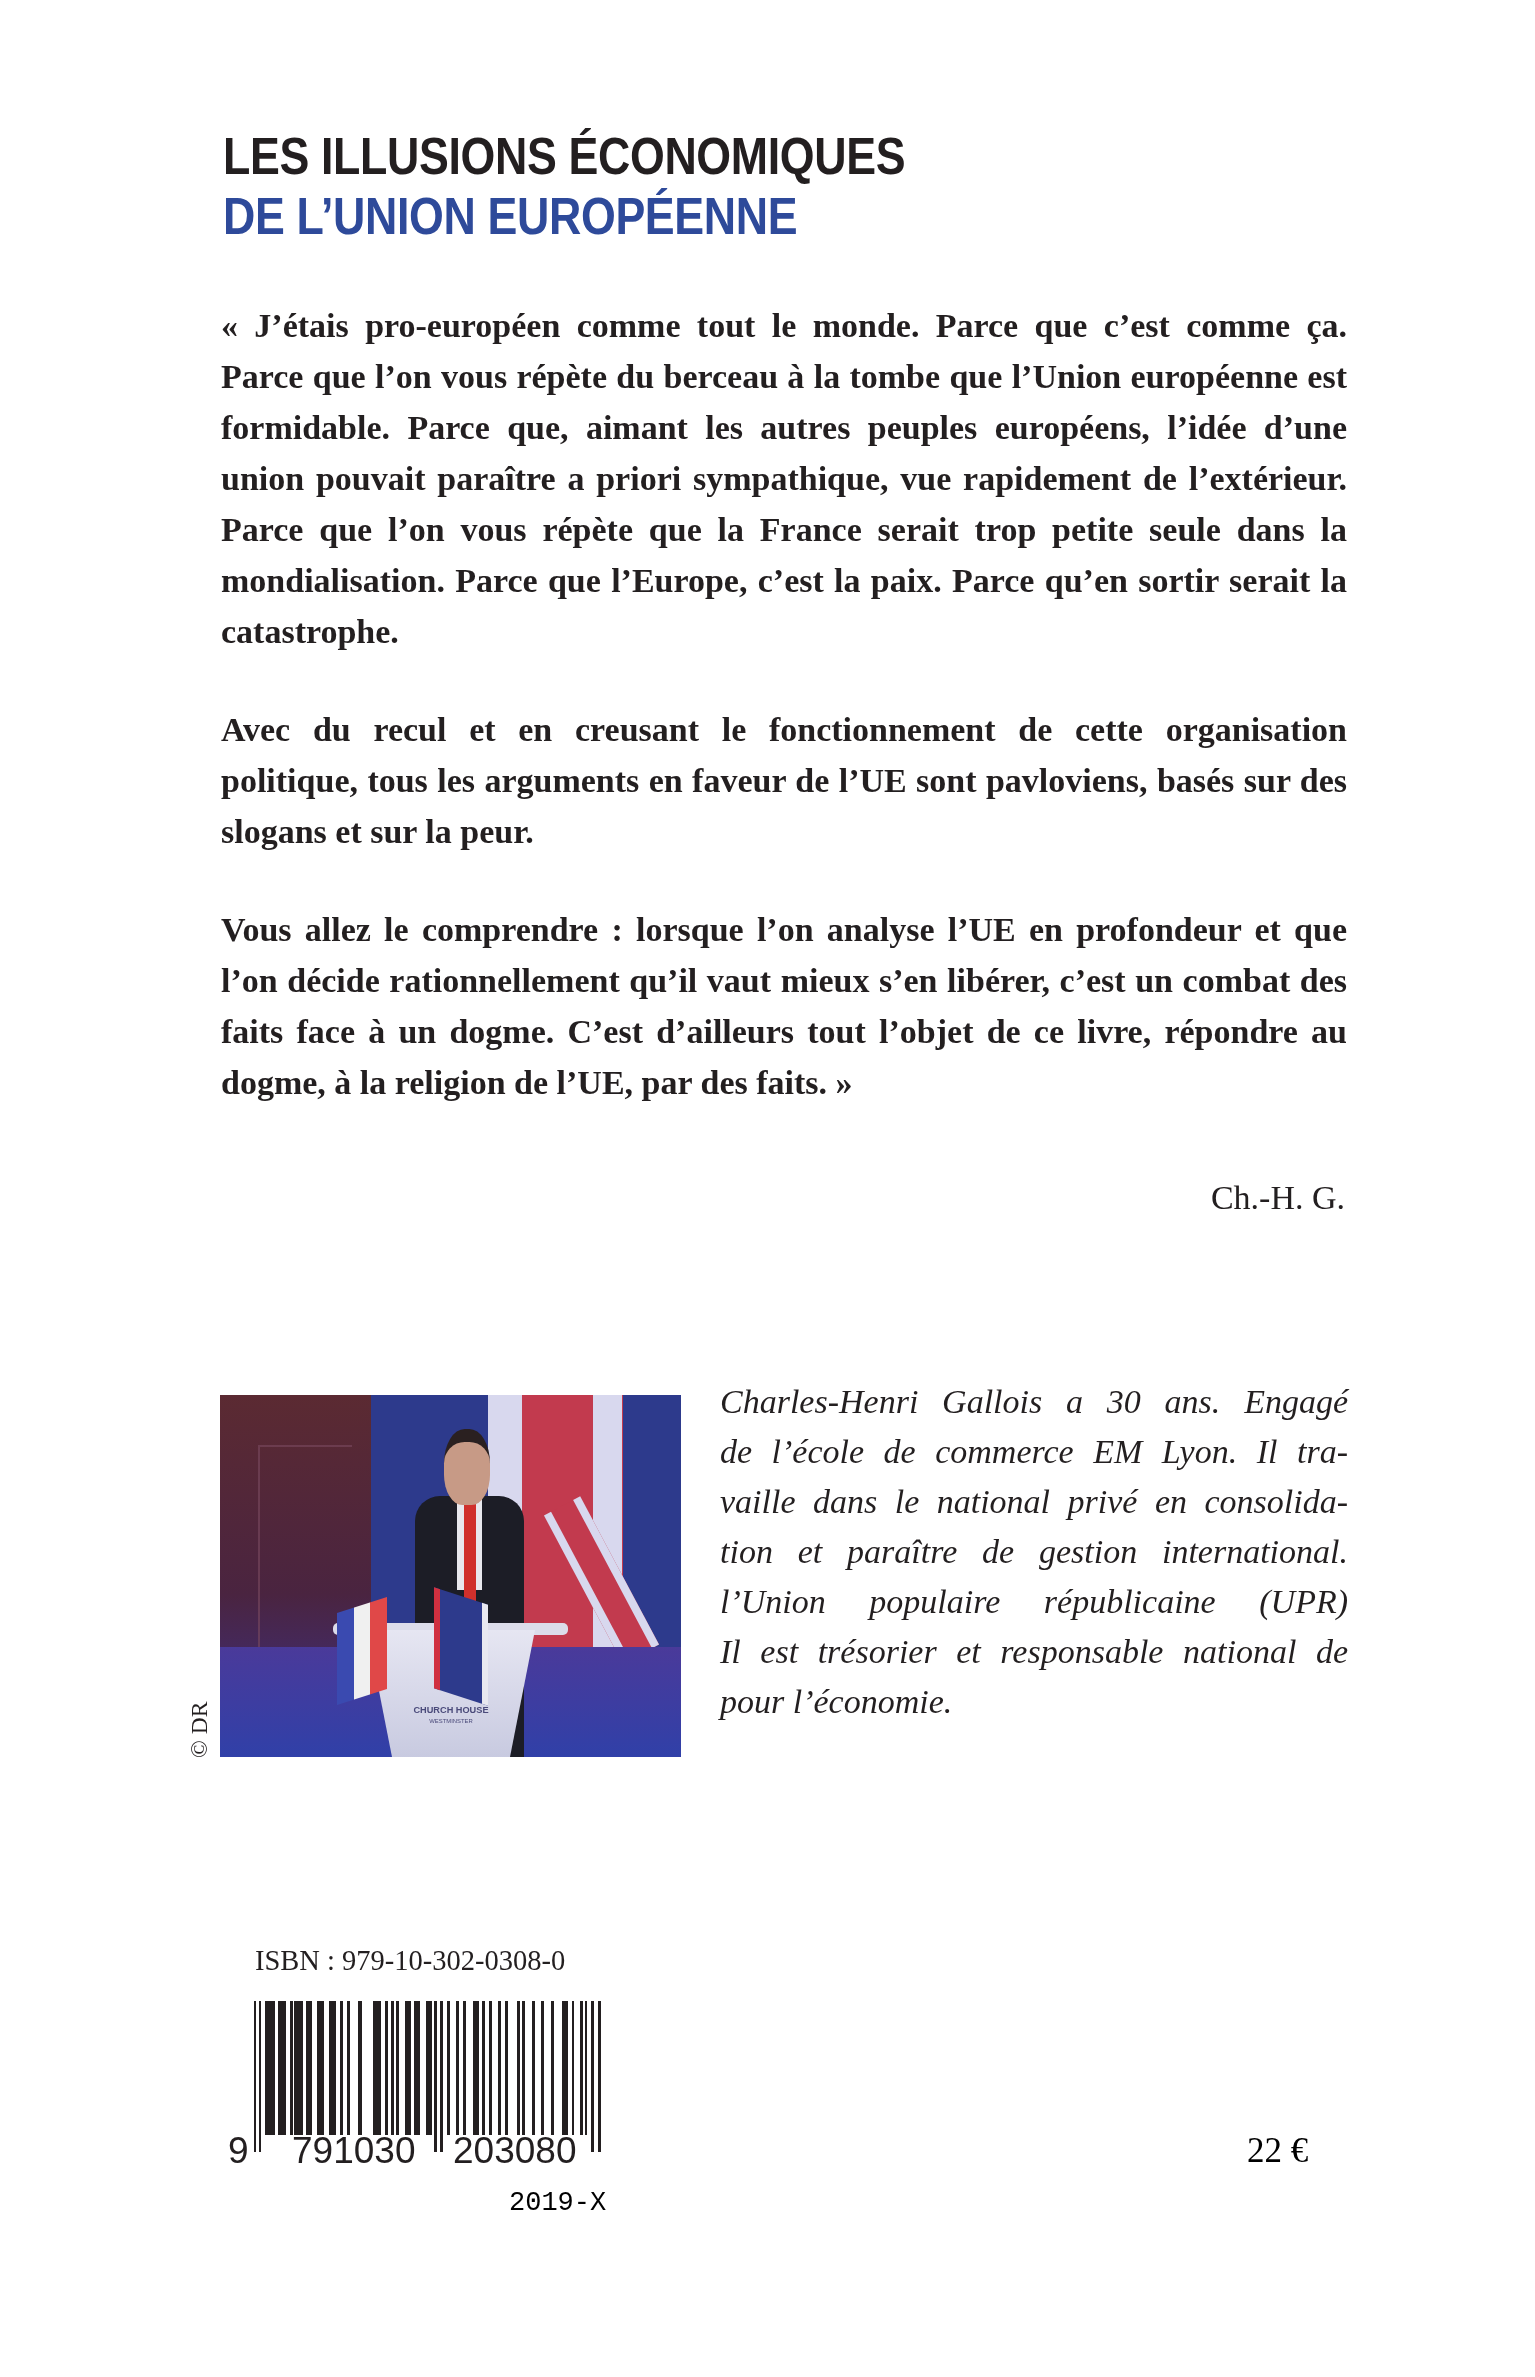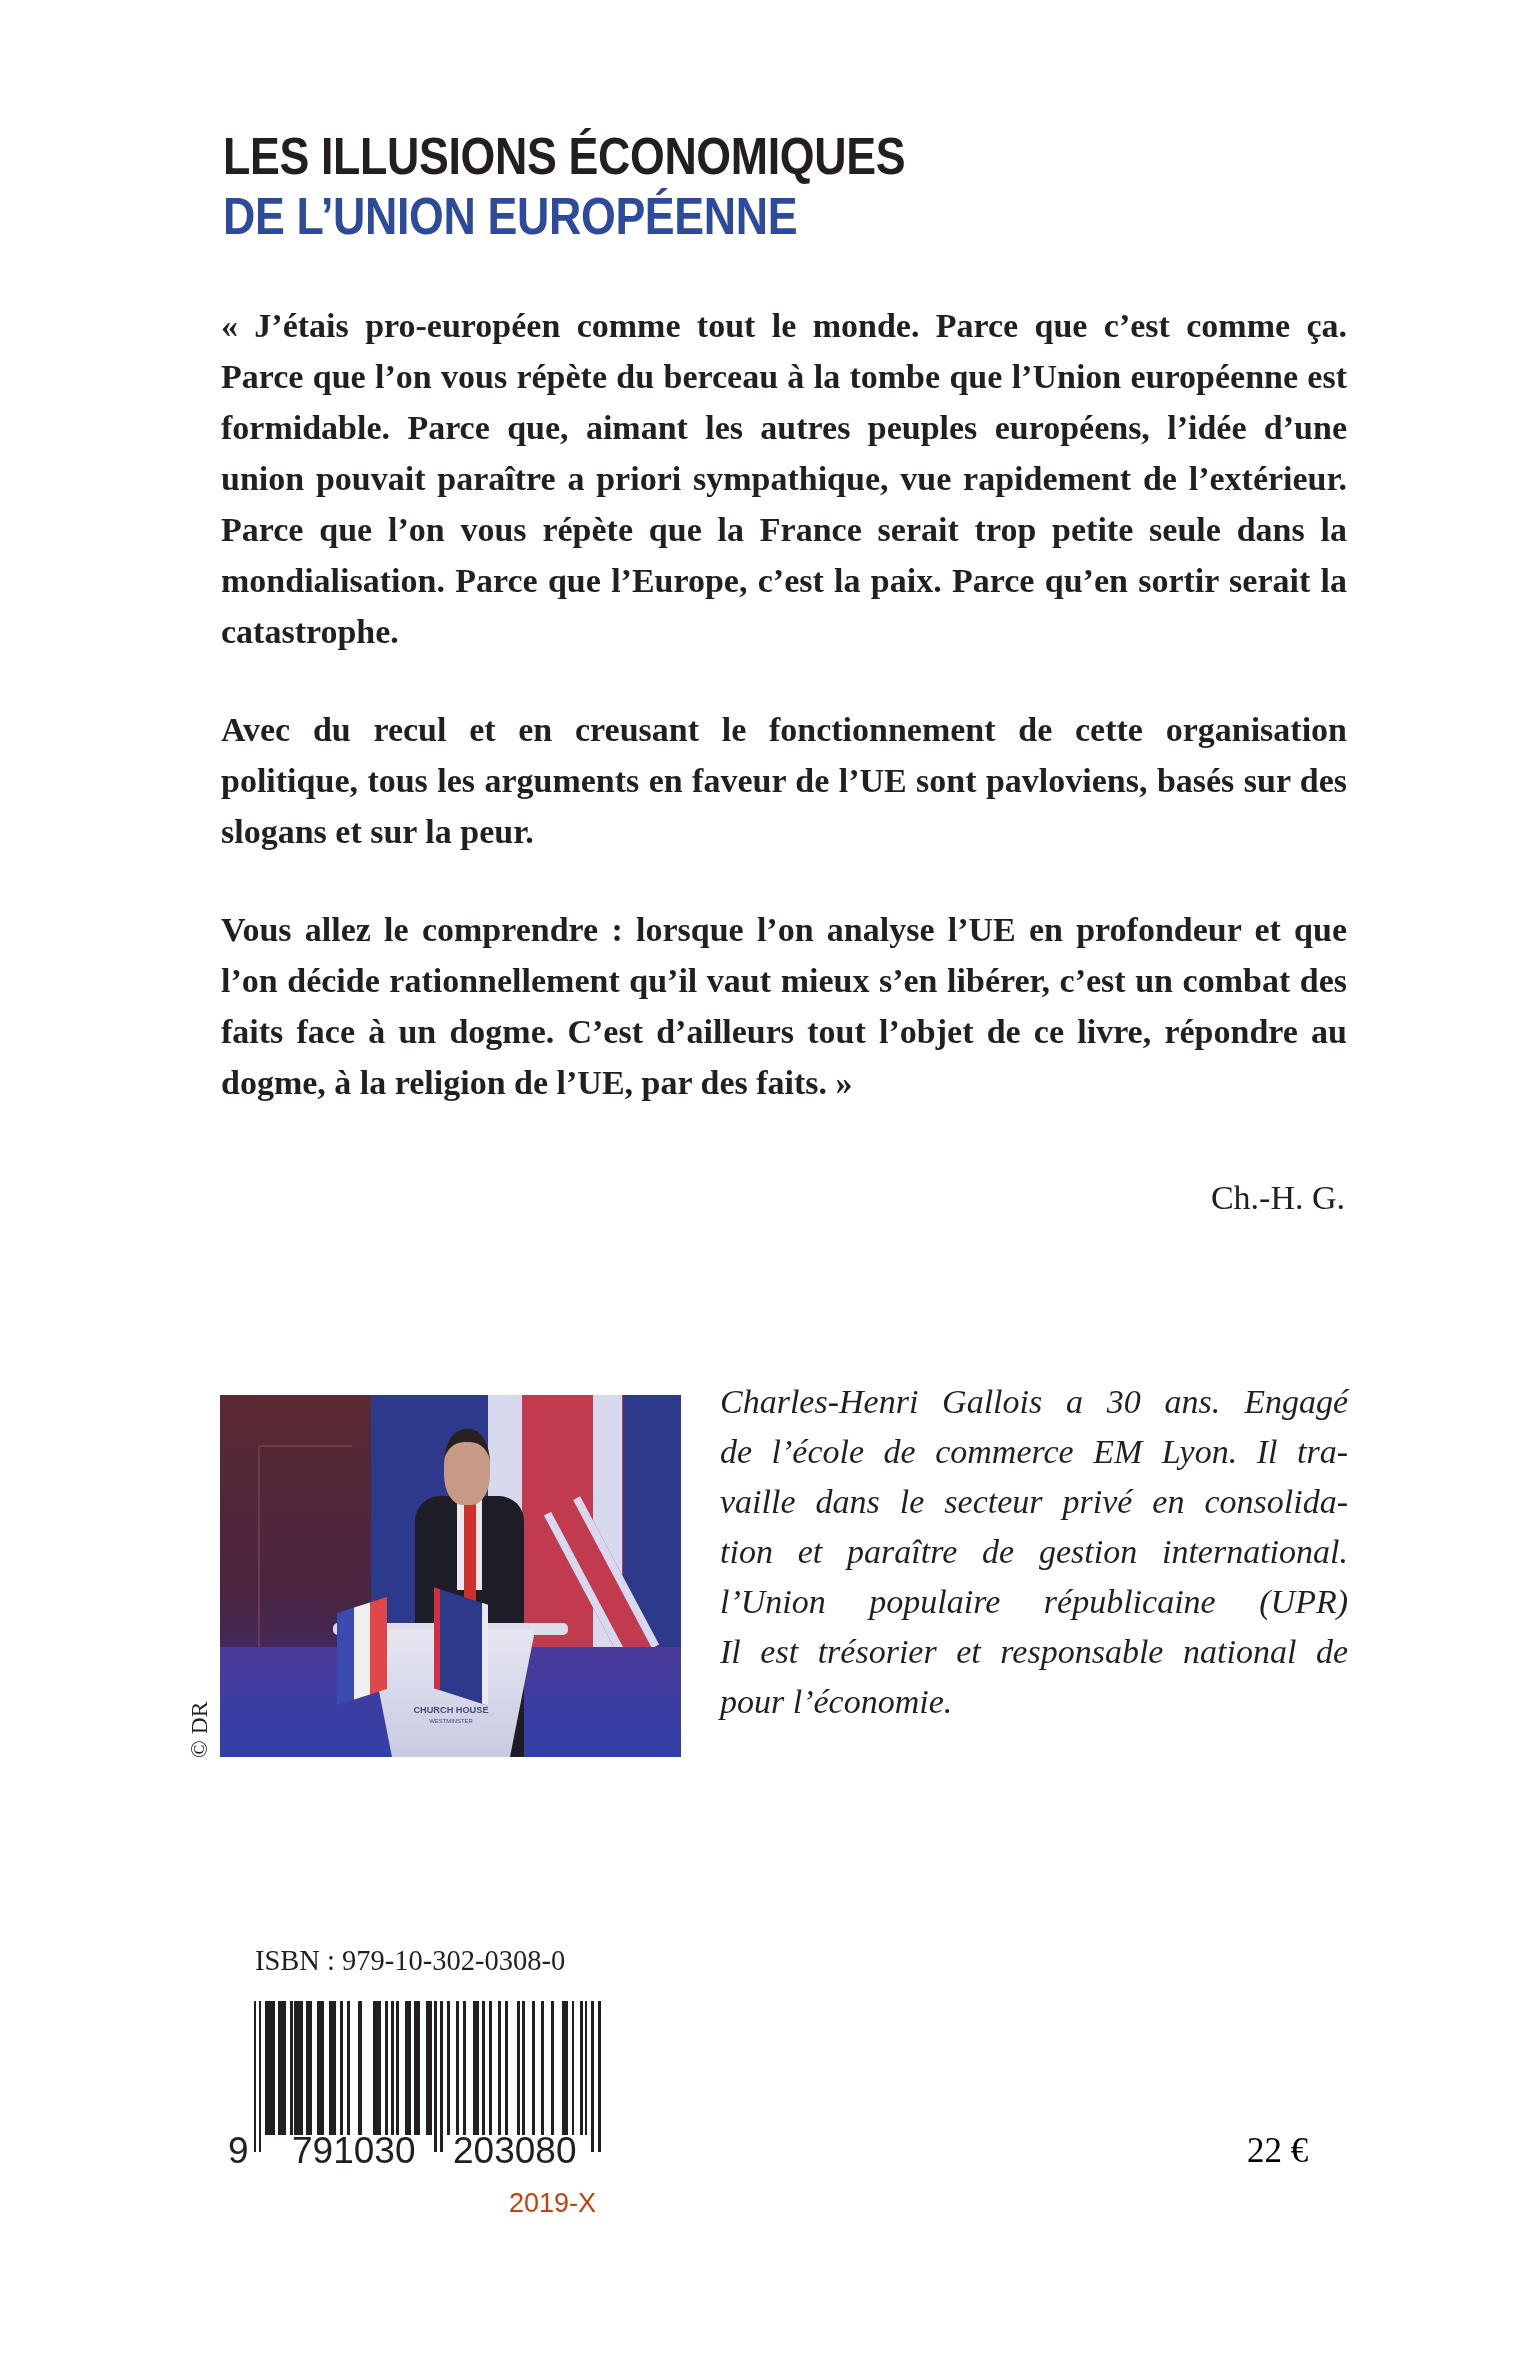--- a/index.html
+++ b/index.html
@@ -31,21 +31,21 @@
   .photo .frflag { position:absolute; left:117px; top:210px; width:50px; height:92px; transform: skewY(-18deg); background: linear-gradient(90deg, #3a4ab0 0 33%, #f0f0f0 33% 66%, #e04848 66% 100%); }
   .photo .ukmini { position:absolute; left:214px; top:201px; width:42px; height:101px; transform: skewY(18deg); background:#2d3a8c; border-left:6.7px solid #d03040; border-right:6.7px solid #e8e8f0; }
   .credit { position: absolute; left: 186px; top: 1758px; transform-origin: left top; transform: rotate(-90deg); font-family: "Liberation Serif", serif; font-size: 23.5px; color: #231f20; white-space: nowrap; }
   .bio { position: absolute; left: 720px; top: 1377px; width: 628px; font-family: "Liberation Serif", serif; font-style: italic; font-size: 34px; line-height: 50px; text-align: justify; color: #231f20; }
   .bio-line { display: block; text-align: justify; text-align-last: justify; white-space: nowrap; }
   .bio-line.last { text-align-last: left; }
   .isbn { position: absolute; left: 255px; top: 1945px; font-family: "Liberation Serif", serif; font-size: 28.5px; color: #231f20; text-align: center; }
   .barcode { position: absolute; left: 252px; top: 2001px; width: 352px; height: 151px; }
   .barcode .bar { position: absolute; top: 0; background: #231f20; }
   .bc-digits { position: absolute; top: 2132px; font-family: "Liberation Sans", sans-serif; font-size: 37px; color: #231f20; line-height: 37px; }
-  .edition { position: absolute; left: 509px; top: 2188px; font-family: Liberation Sans, sans-serif; font-size: 27px; color: #c2410c; }
+  .edition { position: absolute; left: 509px; top: 2188px; font-family: Liberation Mono, monospace; font-size: 27px; color: #000000; }
   .price { position: absolute; left: 1247px; top: 2131px; font-family: "Liberation Serif", serif; font-size: 35px; color: #000000; }
 </style>
 </head>
 <body>
 
 <div class="title">
   <span class="l1">LES ILLUSIONS ÉCONOMIQUES</span>
   <span class="l2">DE L’UNION EUROPÉENNE</span>
 </div>
 
@@ -83,21 +83,21 @@
     <span>CHURCH HOUSE</span><br>
     <span style="font-size:5.9px;font-weight:normal">WESTMINSTER</span>
   </div>
 </div>
 
 <div class="credit">© DR</div>
 
 <div class="bio">
   <span class="bio-line">Charles-Henri Gallois a 30 ans. Engagé</span>
   <span class="bio-line">de l’école de commerce EM Lyon. Il tra-</span>
-  <span class="bio-line">vaille dans le secteur privé en consolida-</span>
+  <span class="bio-line">vaille dans le national privé en consolida-</span>
   <span class="bio-line">tion et paraître de gestion international.</span>
   <span class="bio-line">l’Union populaire républicaine (UPR)</span>
   <span class="bio-line">Il est trésorier et responsable national de</span>
   <span class="bio-line last">pour l’économie.</span>
 </div>
 
 <div class="isbn">ISBN : 979-10-302-0308-0</div>
 
 <div class="barcode" id="barcode">
     <div class="bar" style="left: 1.7px; width: 2.5px; height: 151px;"></div>

